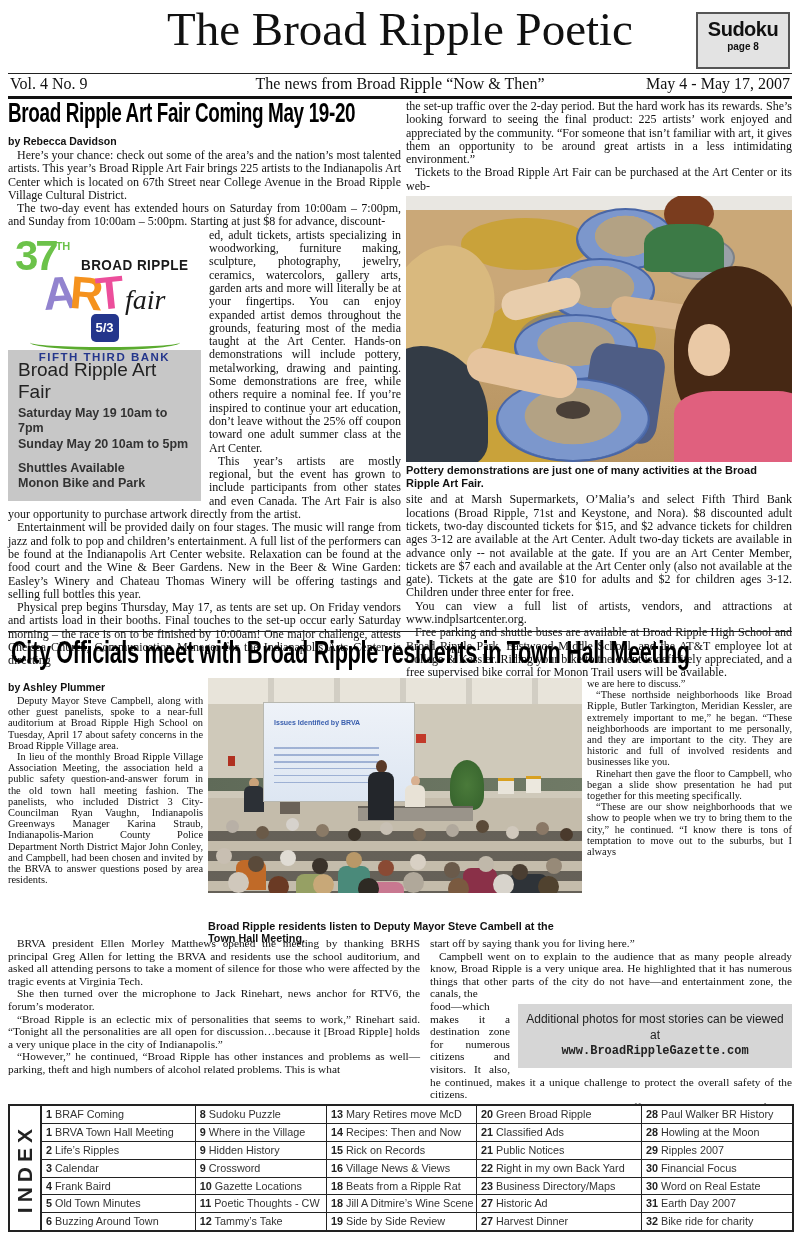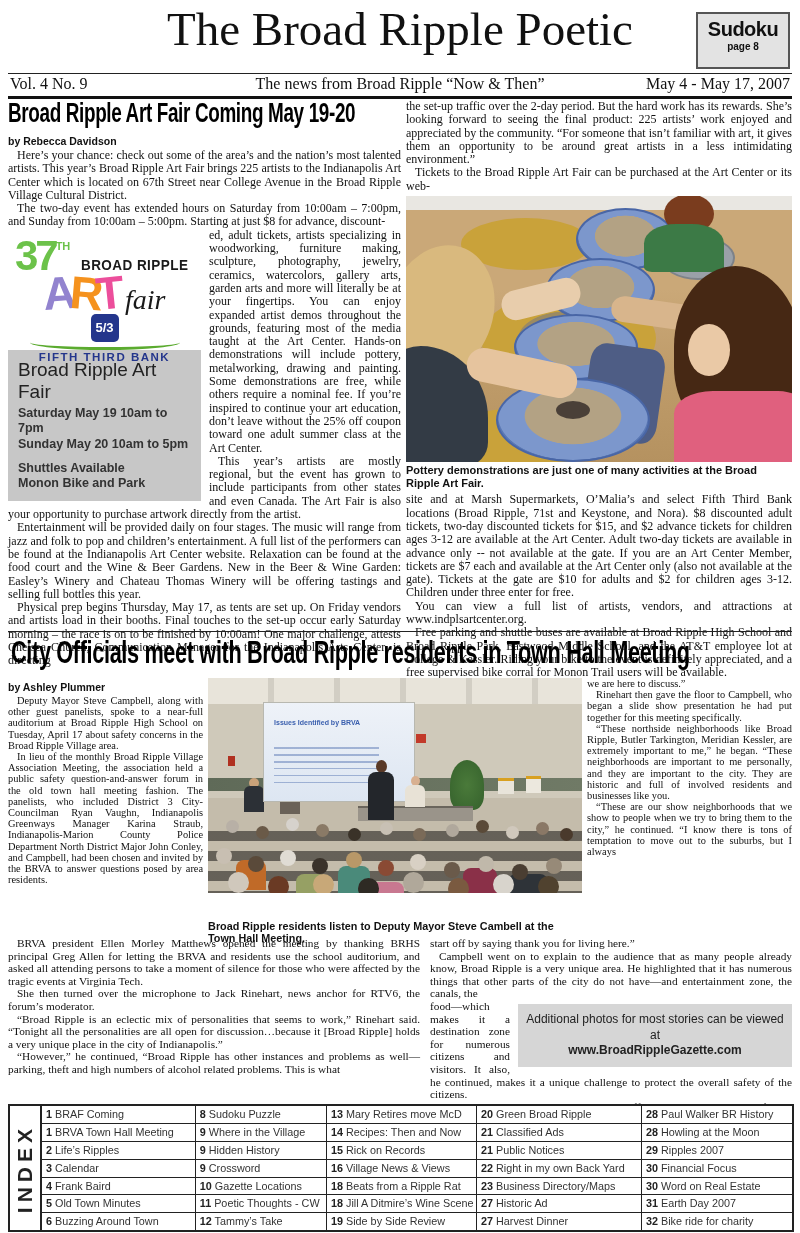--- a/index.html
+++ b/index.html
@@ -133,21 +133,21 @@
   .tor5{left:160px;top:204px;width:36px;height:20px;background:#c87890;}
   .tor6{left:300px;top:196px;width:40px;height:24px;background:#2e3338;}
   
   .a2-bottom{position:absolute;left:8px;top:937px;width:784px;display:flex;gap:10px;}
   .a2b-left{width:412px;}
   .a2b-right{width:362px;}
   .a2-bottom p.b1{font-size:11.3px;line-height:12.6px;}
   .photos-box{float:right;width:258px;background:#d6d6d6;text-align:center;
               font-family:"Liberation Sans",sans-serif;font-size:12px;color:#222;
               padding:8px 8px;margin:4px 0 4px 8px;line-height:1.3;}
-  .pb-url{font-weight:bold;}
+  .pb-url{font-weight:bold;font-family:Liberation Mono, monospace;}
   .see-ref{clear:right;text-align:right;padding-right:48px;margin-top:5px;
            font-family:"Liberation Sans",sans-serif;font-weight:bold;font-size:13px;}
   .see-ref .cond{transform:scaleX(.75);transform-origin:100% 55%;}
   
   .index{position:absolute;left:8px;top:1104px;width:782px;border:2px solid #222;display:flex;background:#fff;}
   .idx-label{width:30px;border-right:2px solid #222;display:flex;align-items:center;justify-content:center;}
   .idx-label span{writing-mode:vertical-rl;transform:rotate(180deg);font-family:"Liberation Sans",sans-serif;
                   font-weight:bold;font-size:21px;letter-spacing:5px;color:#222;}
   .idx-cols{flex:1;display:flex;}
   .idx-col{border-right:1px solid #222;box-sizing:border-box;}
@@ -285,22 +285,22 @@
         <div class="torso tor2"></div>
         <div class="torso tor3"></div>
         <div class="torso tor4"></div>
         <div class="torso tor5"></div>
         <div class="torso tor6"></div>
       </div>
       <div class="caption">Broad Ripple residents listen to Deputy Mayor Steve Cambell at the Town Hall Meeting.</div>
     </div>
     <div class="a2-right">
       <p class="b1 noind">we are here to discuss.”</p>
+      <p class="b1">“These northside neighborhoods like Broad Ripple, Butler Tarkington, Meridian Kessler, are extremely important to me,” he began. “These neighborhoods are important to me personally, and they are important to the city. They are historic and full of involved residents and businesses like you.</p>
       <p class="b1">Rinehart then gave the floor to Campbell, who began a slide show presentation he had put together for this meeting specifically.</p>
-      <p class="b1">“These northside neighborhoods like Broad Ripple, Butler Tarkington, Meridian Kessler, are extremely important to me,” he began. “These neighborhoods are important to me personally, and they are important to the city. They are historic and full of involved residents and businesses like you.</p>
       <p class="b1">“These are our show neighborhoods that we show to people when we try to bring them to the city,” he continued. “I know there is tons of temptation to move out to the suburbs, but I always</p>
     </div>
   </div>
 
   <div class="a2-bottom">
     <div class="a2b-left">
       <p class="b1">BRVA president Ellen Morley Matthews opened the meeting by thanking BRHS principal Greg Allen for letting the BRVA and residents use the school auditorium, and asked all attending persons to take a moment of silence for those who were affected by the tragic events at Virginia Tech.</p>
       <p class="b1">She then turned over the microphone to Jack Rinehart, news anchor for RTV6, the forum’s moderator.</p>
       <p class="b1">“Broad Ripple is an eclectic mix of personalities that seems to work,” Rinehart said. “Tonight all the personalities are all open for discussion…because it [Broad Ripple] holds a very unique place in the city of Indianapolis.”</p>
       <p class="b1">“However,” he continued, “Broad Ripple has other instances and problems as well—parking, theft and high numbers of alcohol related problems. This is what</p>

